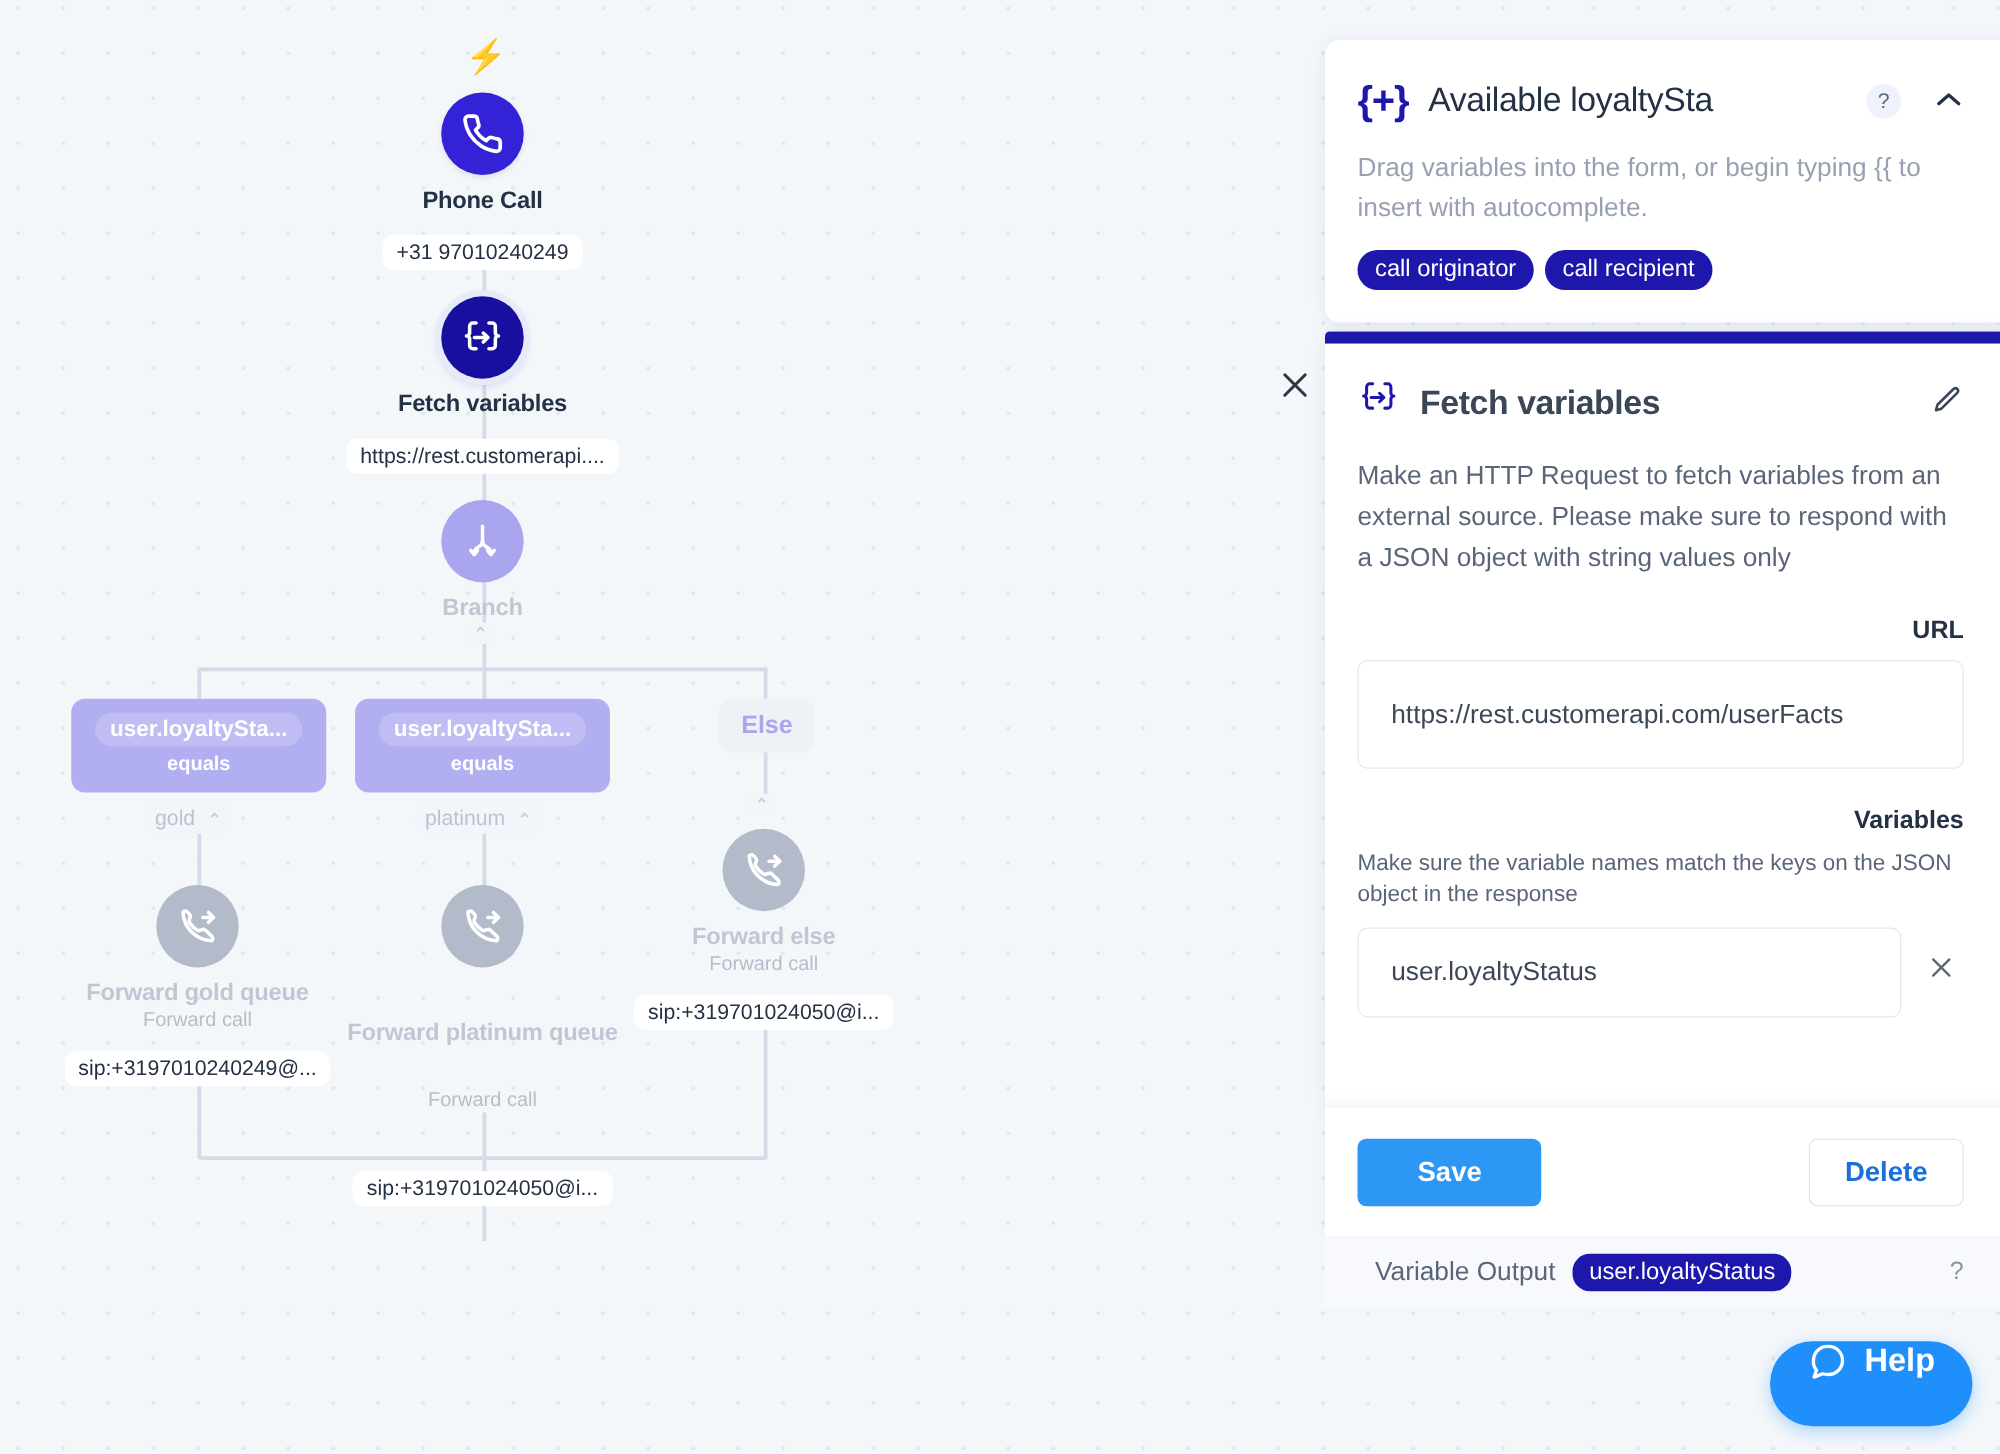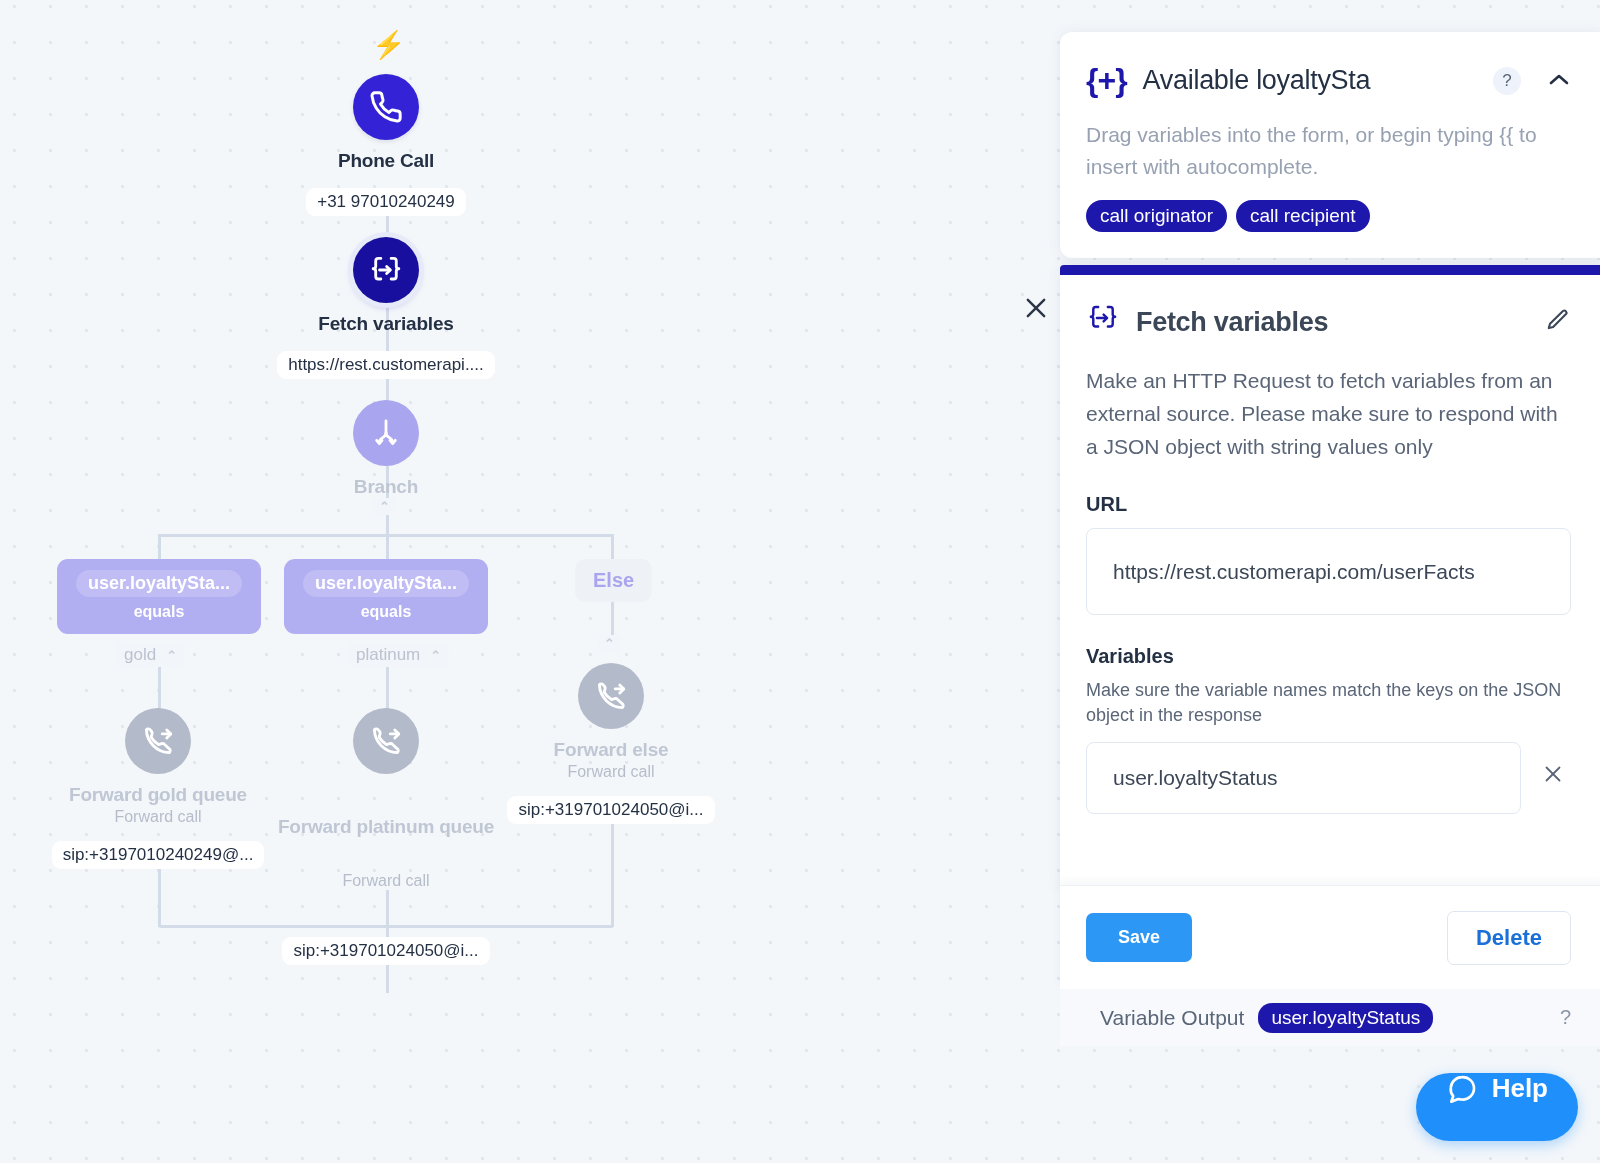--- a/index.html
+++ b/index.html
@@ -154,21 +154,21 @@
     left: 1060px; top: 265px; width: 545px; height: 622px;
     border-radius: 4px 0 0 0;
     border-top: 10px solid #1e17ab;
     padding: 26px 34px 0 26px;
     overflow: hidden;
   }
   .fp-head { display: flex; align-items: center; gap: 16px; }
   .fp-title { font-size: 27px; color: #3b4757; font-weight: 700; flex: 1; letter-spacing: -.3px; }
   .pencil { cursor: pointer; }
   .fp-desc { margin-top: 22px; font-size: 21px; color: #5a6678; line-height: 1.56; }
-  .fld-label { margin-top: 30px; font-size: 20px; color: #243044; font-weight: 700; }
+  .fld-label { margin-top: 30px; font-size: 20px; color: #243044; font-weight: 700; text-align: right; }
   .fld-input {
     margin-top: 12px;
     border: 1.5px solid #e2e8f2; border-radius: 8px;
     height: 87px; display: flex; align-items: center;
     padding: 0 26px; font-size: 21px; color: #3b4757;
     background: #fff; cursor: text;
   }
   .fld-help { margin-top: 10px; font-size: 18px; color: #5a6678; line-height: 1.38; }
   .var-row { margin-top: 14px; display: flex; align-items: center; gap: 14px; }
   .var-input {
@@ -183,22 +183,22 @@
   #fetch-actions {
     position: absolute; left: 1060px; top: 885px; width: 545px; height: 104px;
     background: #ffffff;
     border-top: 1px solid #eef1f6;
     display: flex; align-items: center; justify-content: space-between;
     padding: 0 34px 0 26px;
     box-shadow: 0 -3px 10px rgba(40,60,100,.05);
   }
   .btn-save {
     background: #2c97f5; color: #fff; border: none;
-    border-radius: 7px; padding: 14px 32px;
-    font-size: 18px; font-weight: 700; cursor: pointer;
+    border-radius: 7px; padding: 14px 48px;
+    font-size: 22px; font-weight: 700; cursor: pointer;
     font-family: inherit;
   }
   .btn-delete {
     background: #fff; color: #1a6fd8; border: 1.5px solid #dfe6f2;
     border-radius: 7px; padding: 13px 28px;
     font-size: 22px; font-weight: 700; cursor: pointer;
     font-family: inherit;
   }
   #var-output-bar {
     position: absolute; left: 1060px; top: 989px; width: 545px; height: 57px;
@@ -298,21 +298,21 @@
     </div>
     <div class="else-box" style="left:575px; top:559px;">
       <span>Else</span>
     </div>
     <div class="caret-btn" style="left:598px; top:635px;">⌃</div>
 
     <div class="edge-label" style="left:116px; top:643px;">
       <span>gold</span>
       <span class="caret">⌃</span>
     </div>
-    <div class="edge-label" style="left:348px; top:643px;">
+    <div class="edge-label" style="left:332px; top:643px;">
       <span>platinum</span>
       <span class="caret">⌃</span>
     </div>
 
     <div class="node" style="left:48px; top:708px; width:220px;">
       <div class="node-circle muted">
         <svg width="34" height="34" viewBox="0 0 24 24" fill="none" stroke="#fff" stroke-width="2" stroke-linecap="round" stroke-linejoin="round">
           <path d="M16.5 14.3a1.7 1.7 0 0 0-1.8-.4c-.77.3-1.57.5-2.38.6a13.6 13.6 0 0 1-5.1-5.1c.1-.8.3-1.6.6-2.37A1.7 1.7 0 0 0 7.4 5.2l-1-1.2A1.7 1.7 0 0 0 3.8 4 16.8 16.8 0 0 0 20 20.2a1.7 1.7 0 0 0 .05-2.6z"></path>
           <path d="M15 7h6"></path>
             <path d="M18.2 4.2 21 7l-2.8 2.8"></path>

